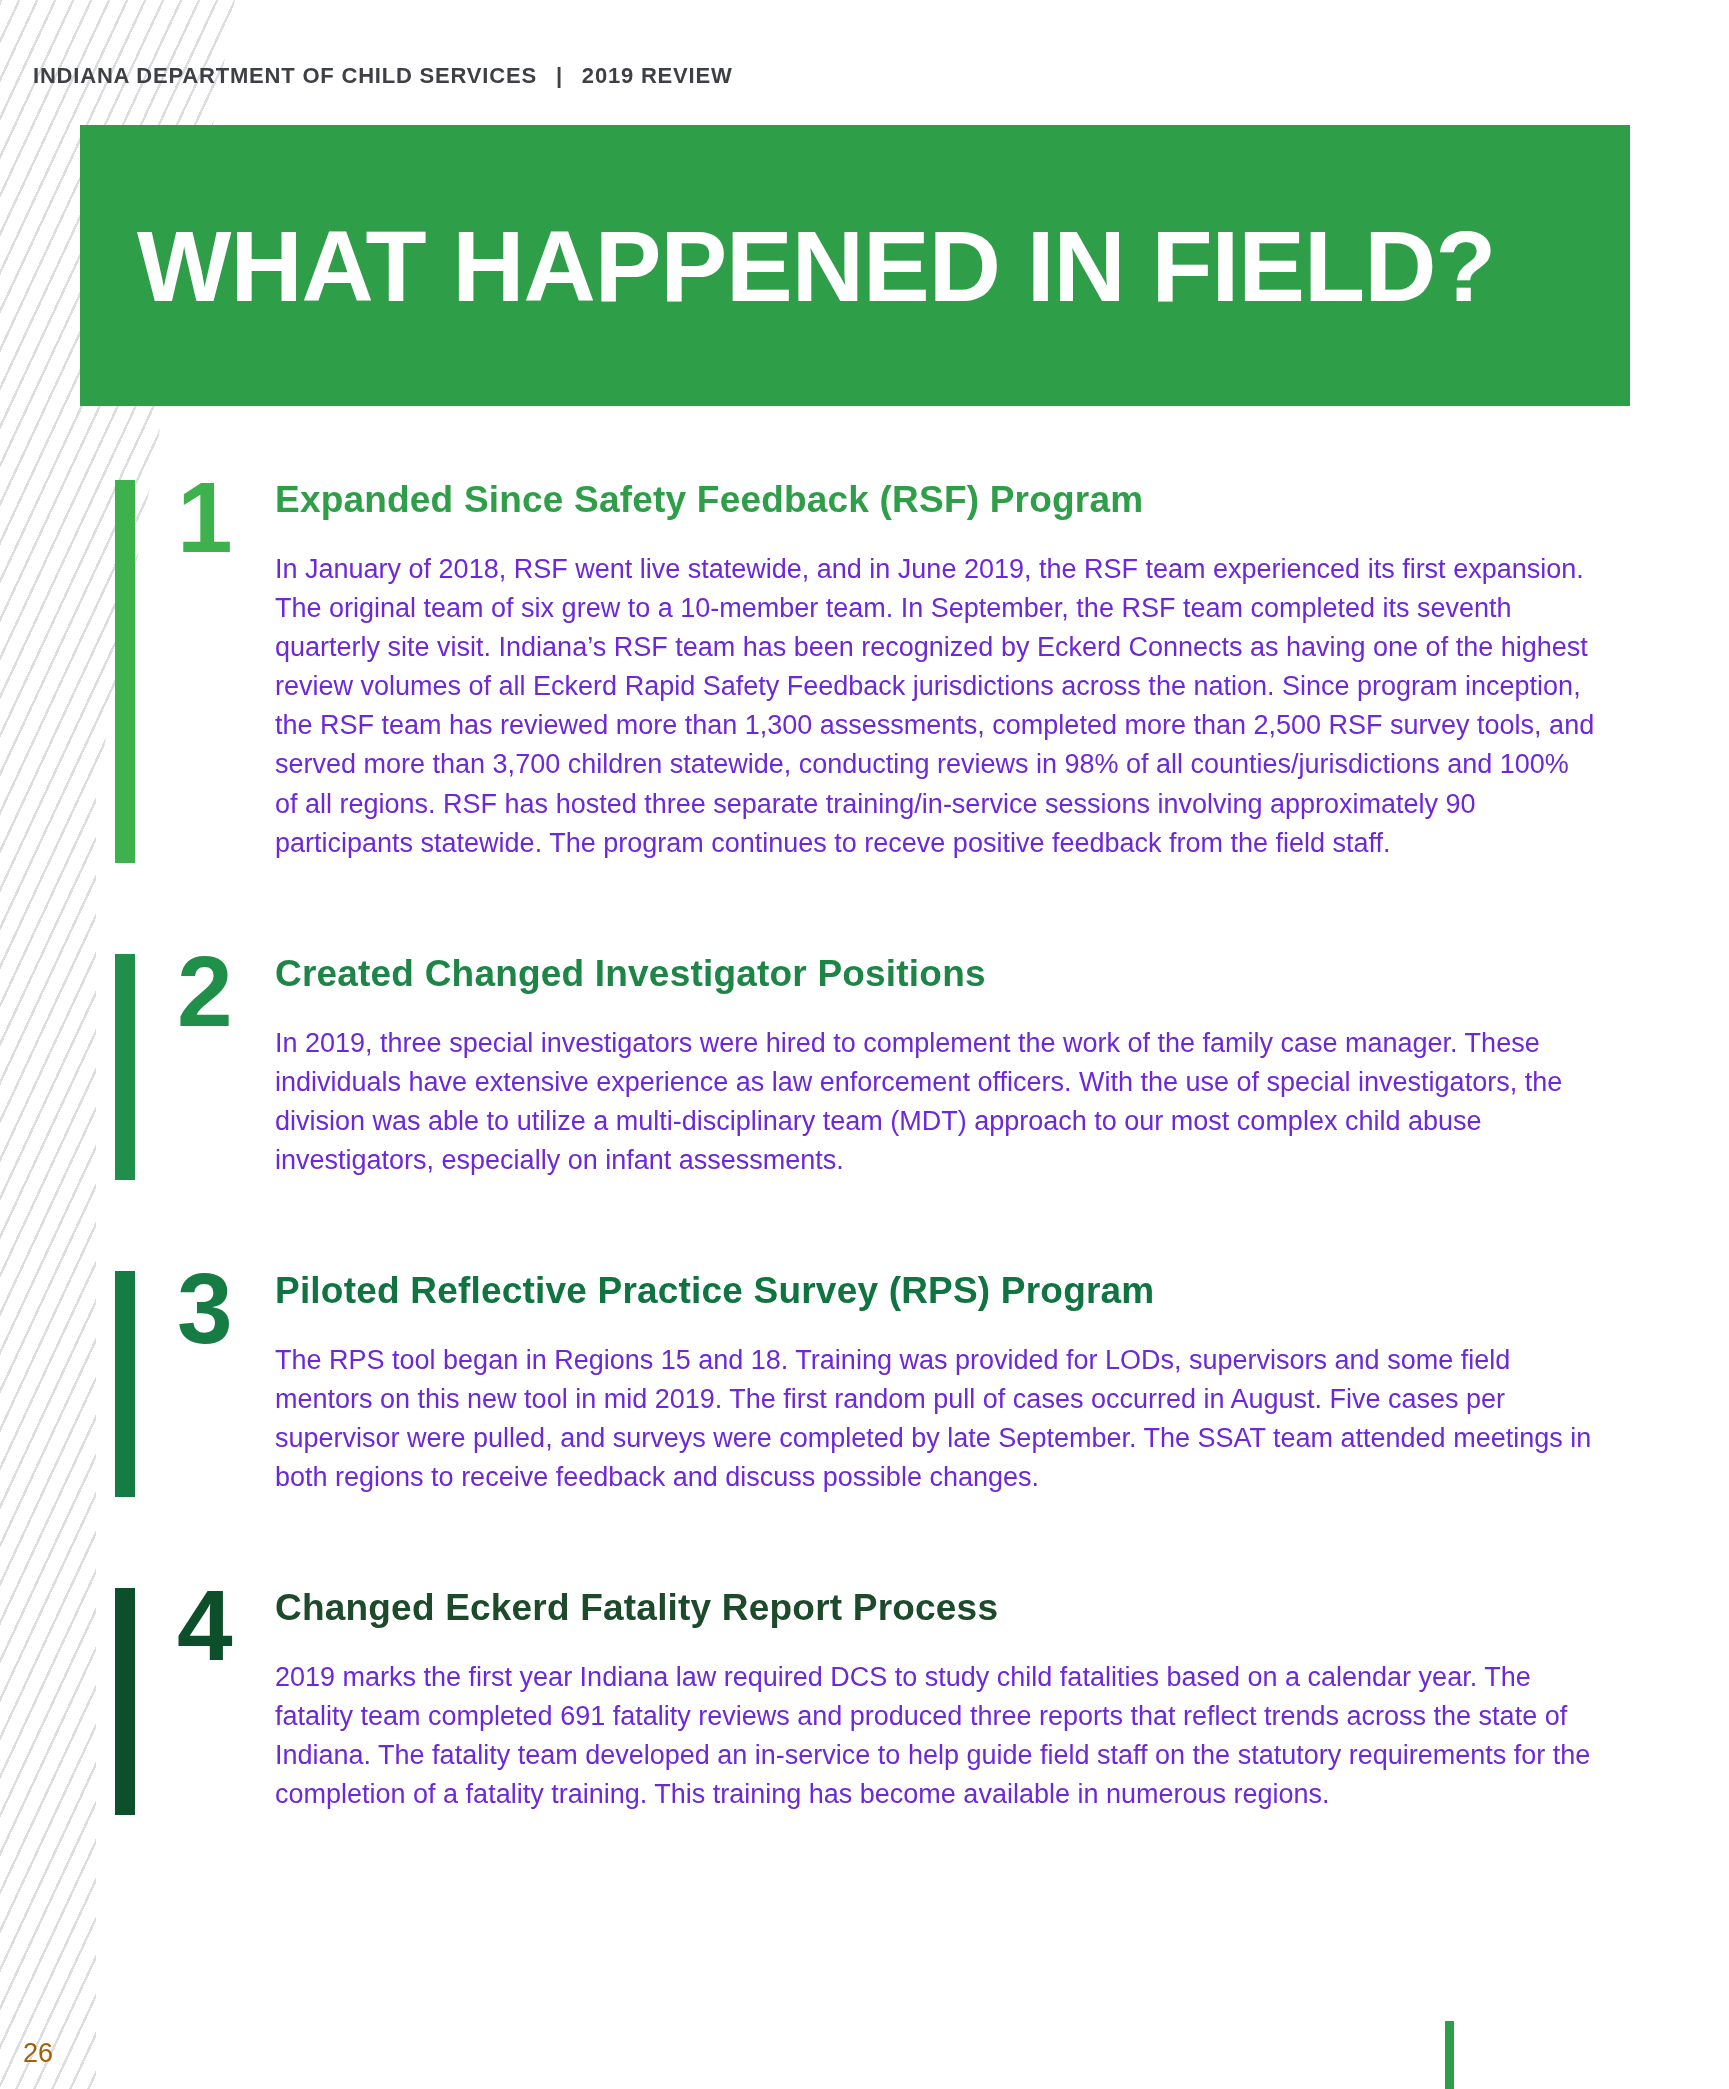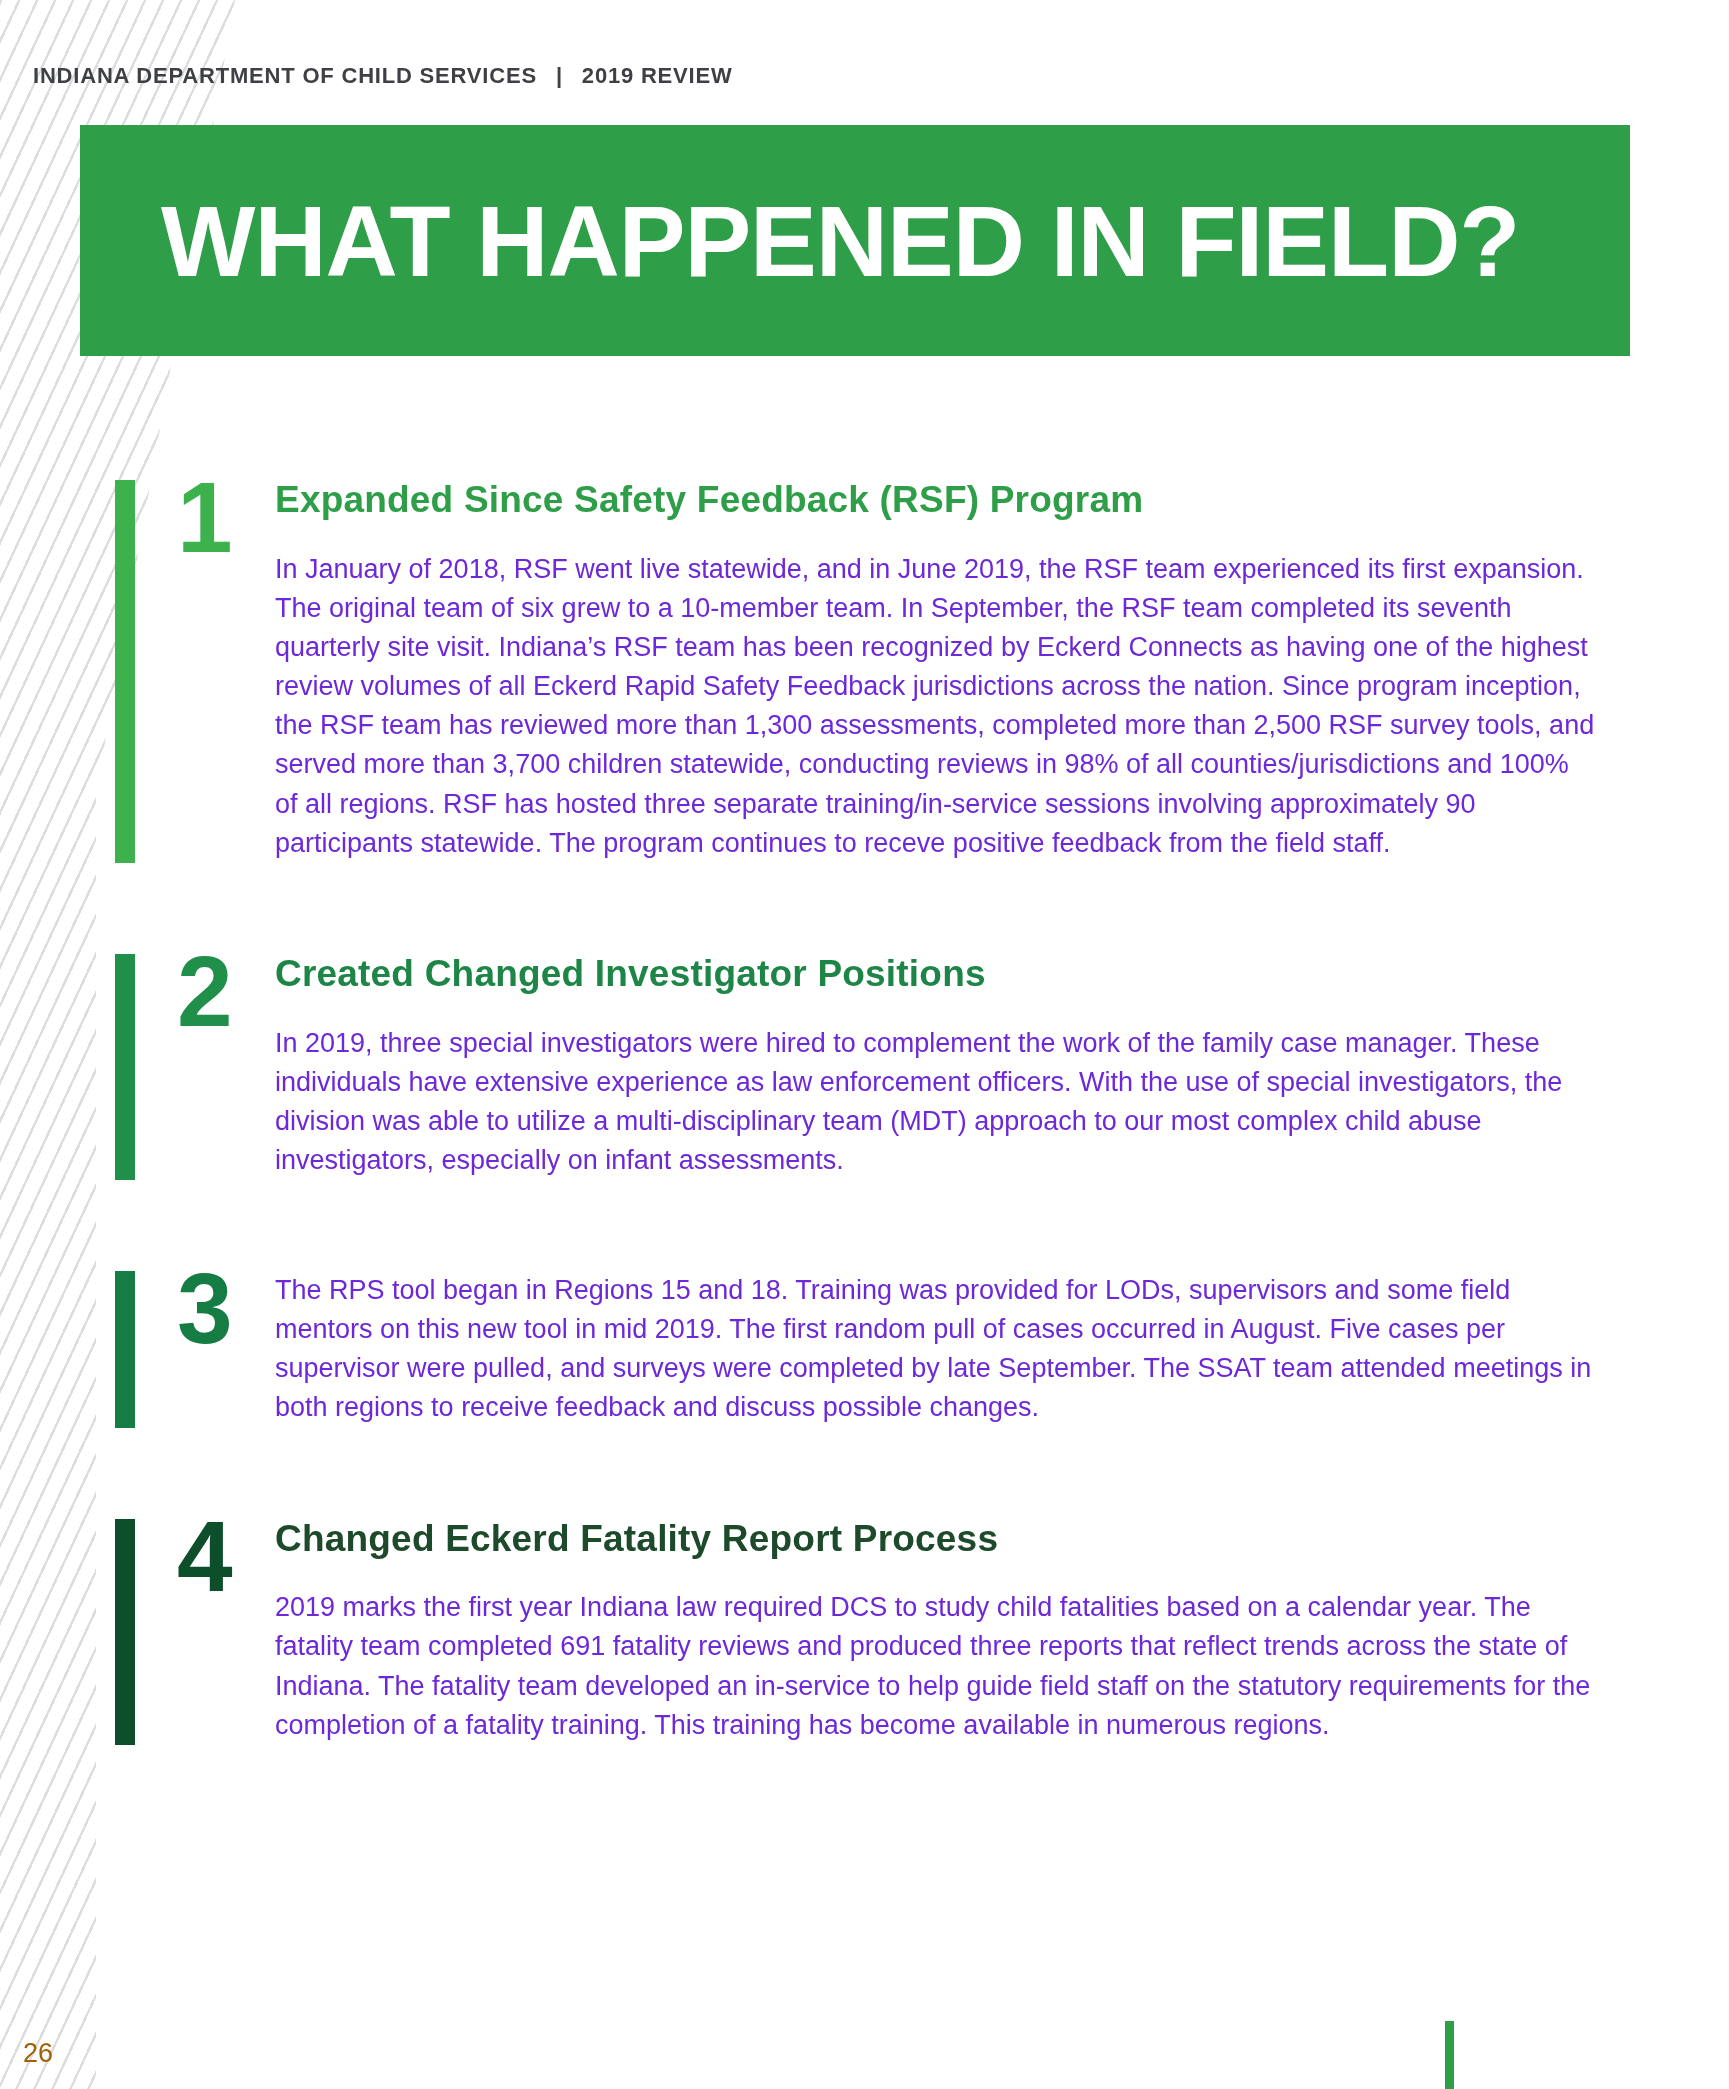--- a/index.html
+++ b/index.html
@@ -32,24 +32,24 @@
     letter-spacing: 0.8px;
     color: #3e4045;
     white-space: nowrap;
     margin-top: 36px;
   }
   .topbar .sep { margin: 0 19px; color: #3e4045; }
 
   .banner {
     position: absolute;
     left: 80px; top: 125px;
-    width: 1550px; height: 231px;
+    width: 1550px; height: 281px;
     display: flex;
     align-items: center;
-    padding-left: 81px;
+    padding-left: 57px;
     z-index: 1;
   }
   .banner h1 {
     margin: 0;
     color: #ffffff;
     font-size: 100px;
     font-weight: bold;
     letter-spacing: -1px;
     line-height: 1;
     white-space: nowrap;
@@ -150,20 +150,21 @@
       <div class="col">
         <h2 class="heading">Created Changed Investigator Positions</h2>
         <p class="bodytext">In 2019, three special investigators were hired to complement the work of the family case manager. These individuals have extensive experience as law enforcement officers. With the use of special investigators, the division was able to utilize a multi-disciplinary team (MDT) approach to our most complex child abuse investigators, especially on infant assessments.</p>
       </div>
     </section>
 
     <section class="item" style="--accent: #157c44; --heading: #0f7440;">
       <div class="bar"></div>
       <div class="num">3</div>
       <div class="col">
+        <h2 class="heading">Piloted Reflective Practice Survey (RPS) Program</h2>
         <p class="bodytext">The RPS tool began in Regions 15 and 18. Training was provided for LODs, supervisors and some field mentors on this new tool in mid 2019. The first random pull of cases occurred in August. Five cases per supervisor were pulled, and surveys were completed by late September. The SSAT team attended meetings in both regions to receive feedback and discuss possible changes.</p>
       </div>
     </section>
 
     <section class="item" style="--accent: #0d4f2b; --heading: #1c4a2a;">
       <div class="bar"></div>
       <div class="num">4</div>
       <div class="col">
         <h2 class="heading">Changed Eckerd Fatality Report Process</h2>
         <p class="bodytext">2019 marks the first year Indiana law required DCS to study child fatalities based on a calendar year. The fatality team completed 691 fatality reviews and produced three reports that reflect trends across the state of Indiana. The fatality team developed an in-service to help guide field staff on the statutory requirements for the completion of a fatality training. This training has become available in numerous regions.</p>

